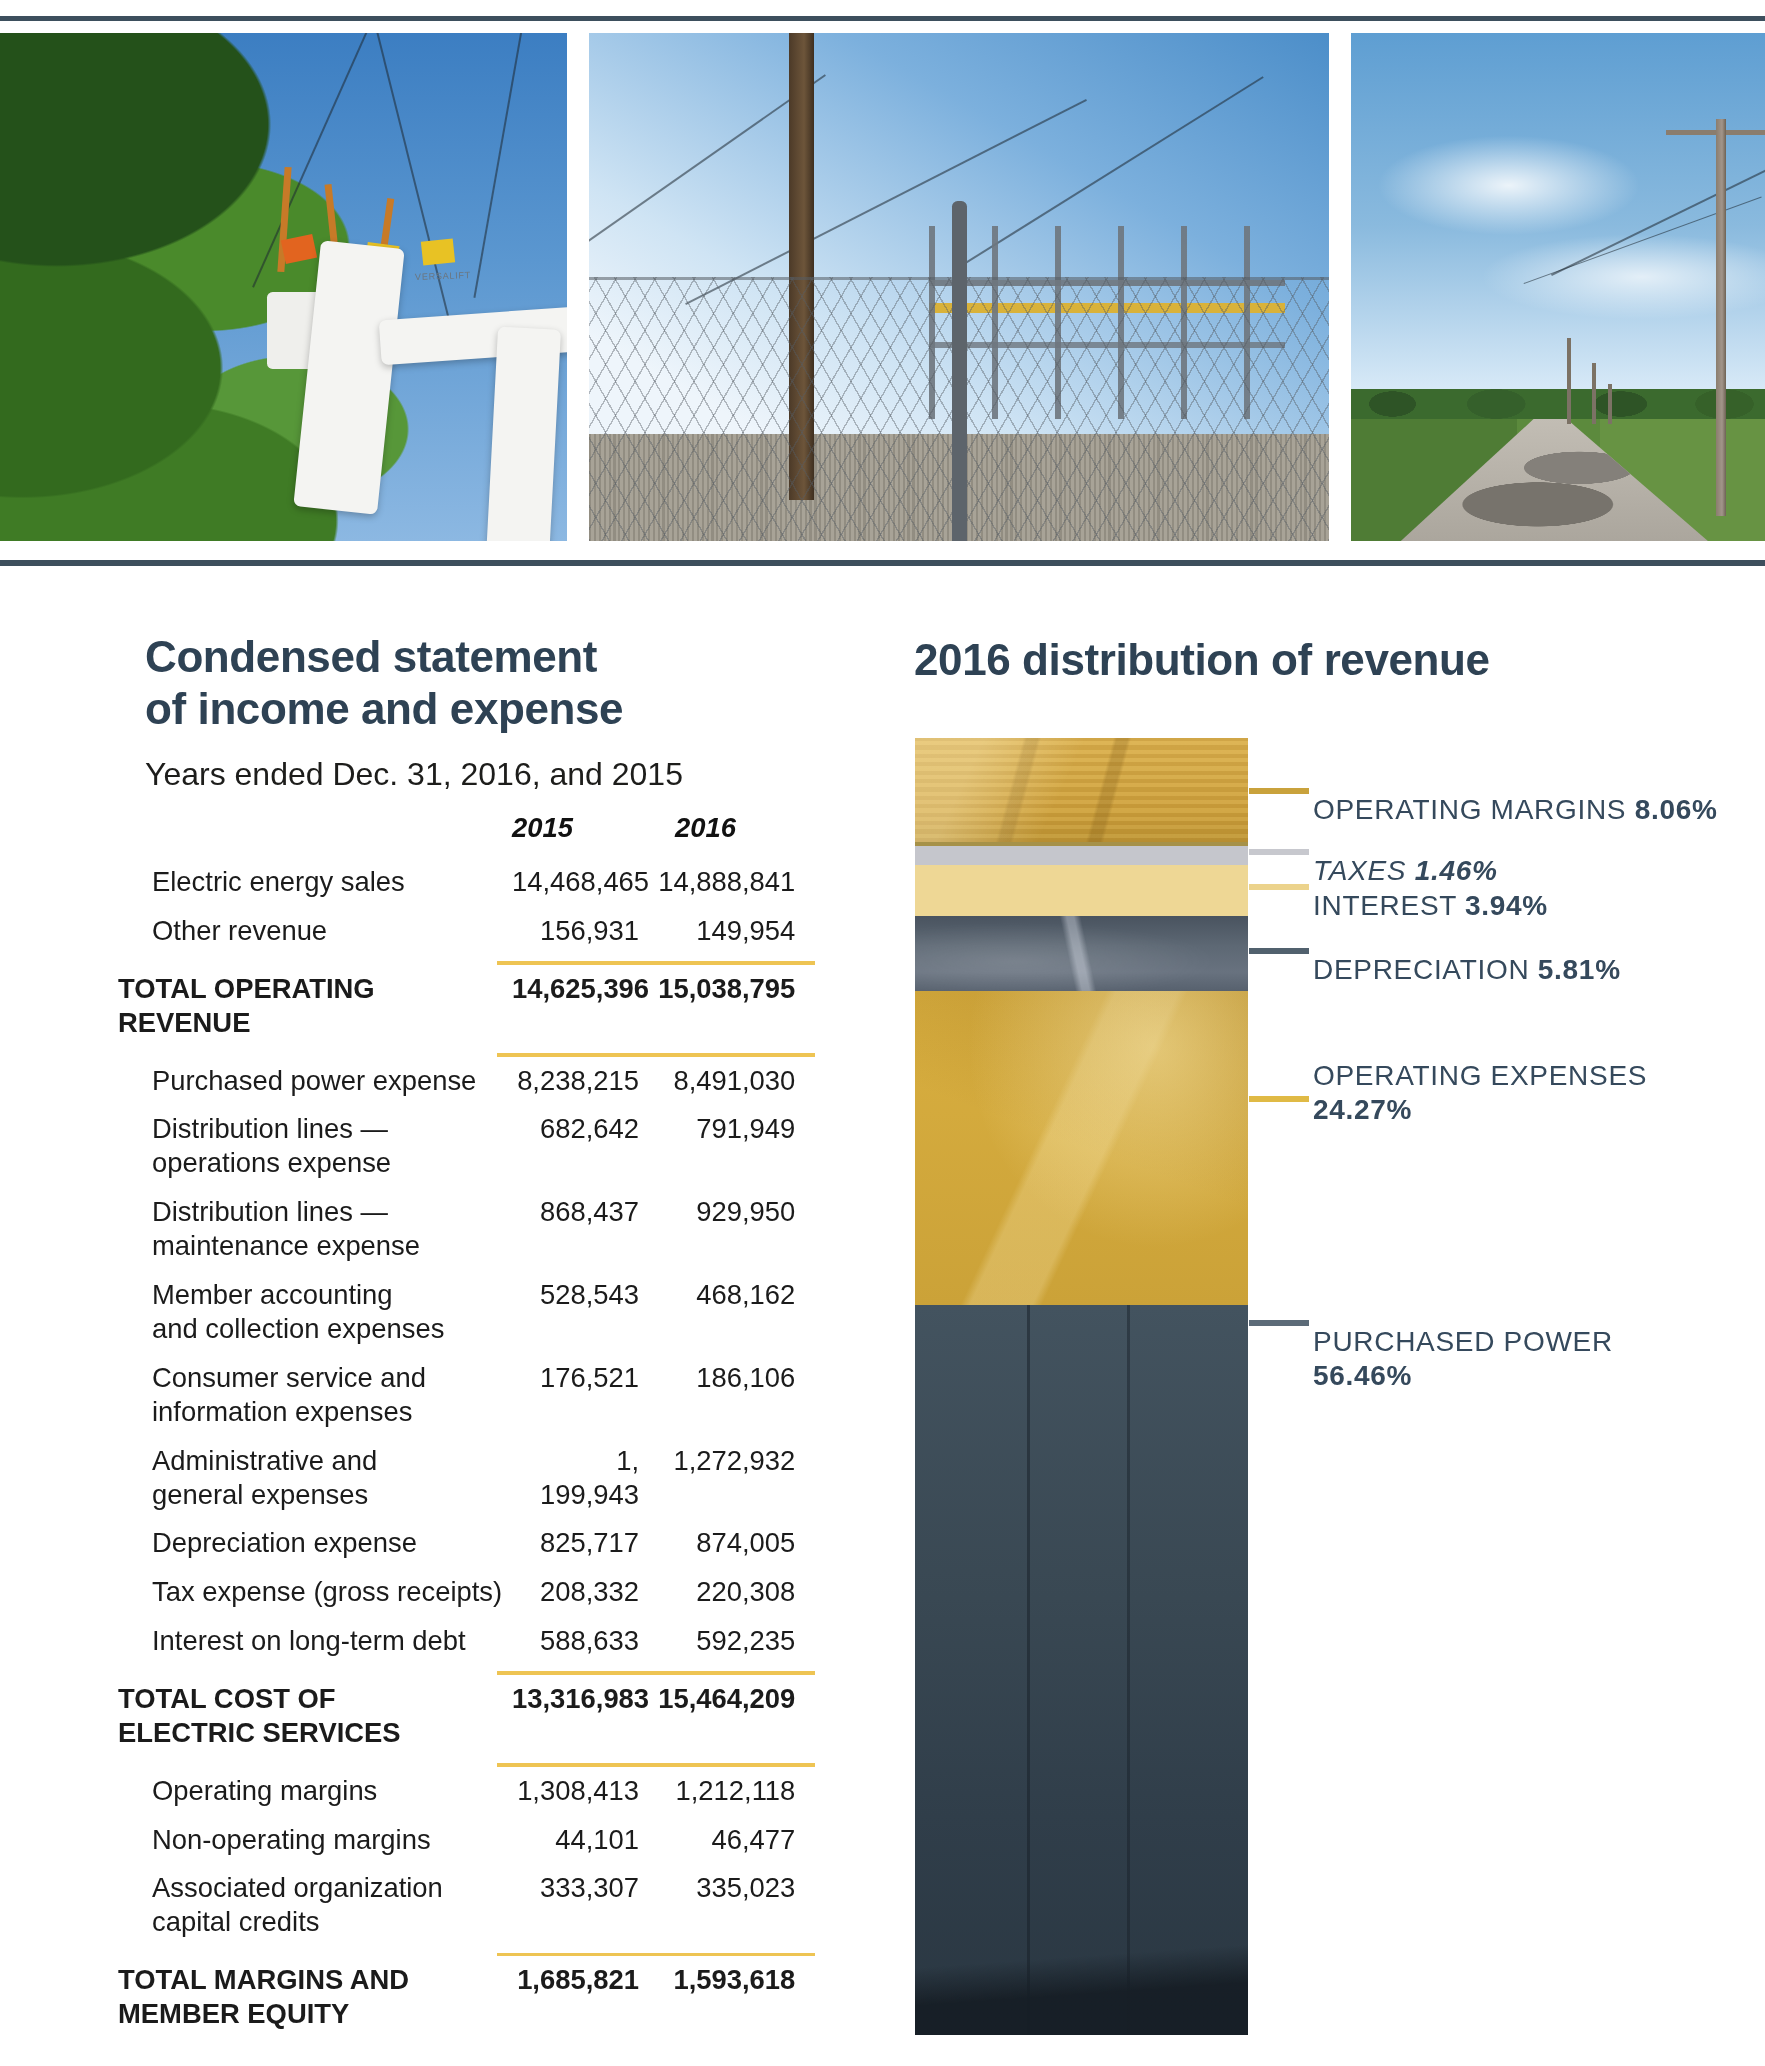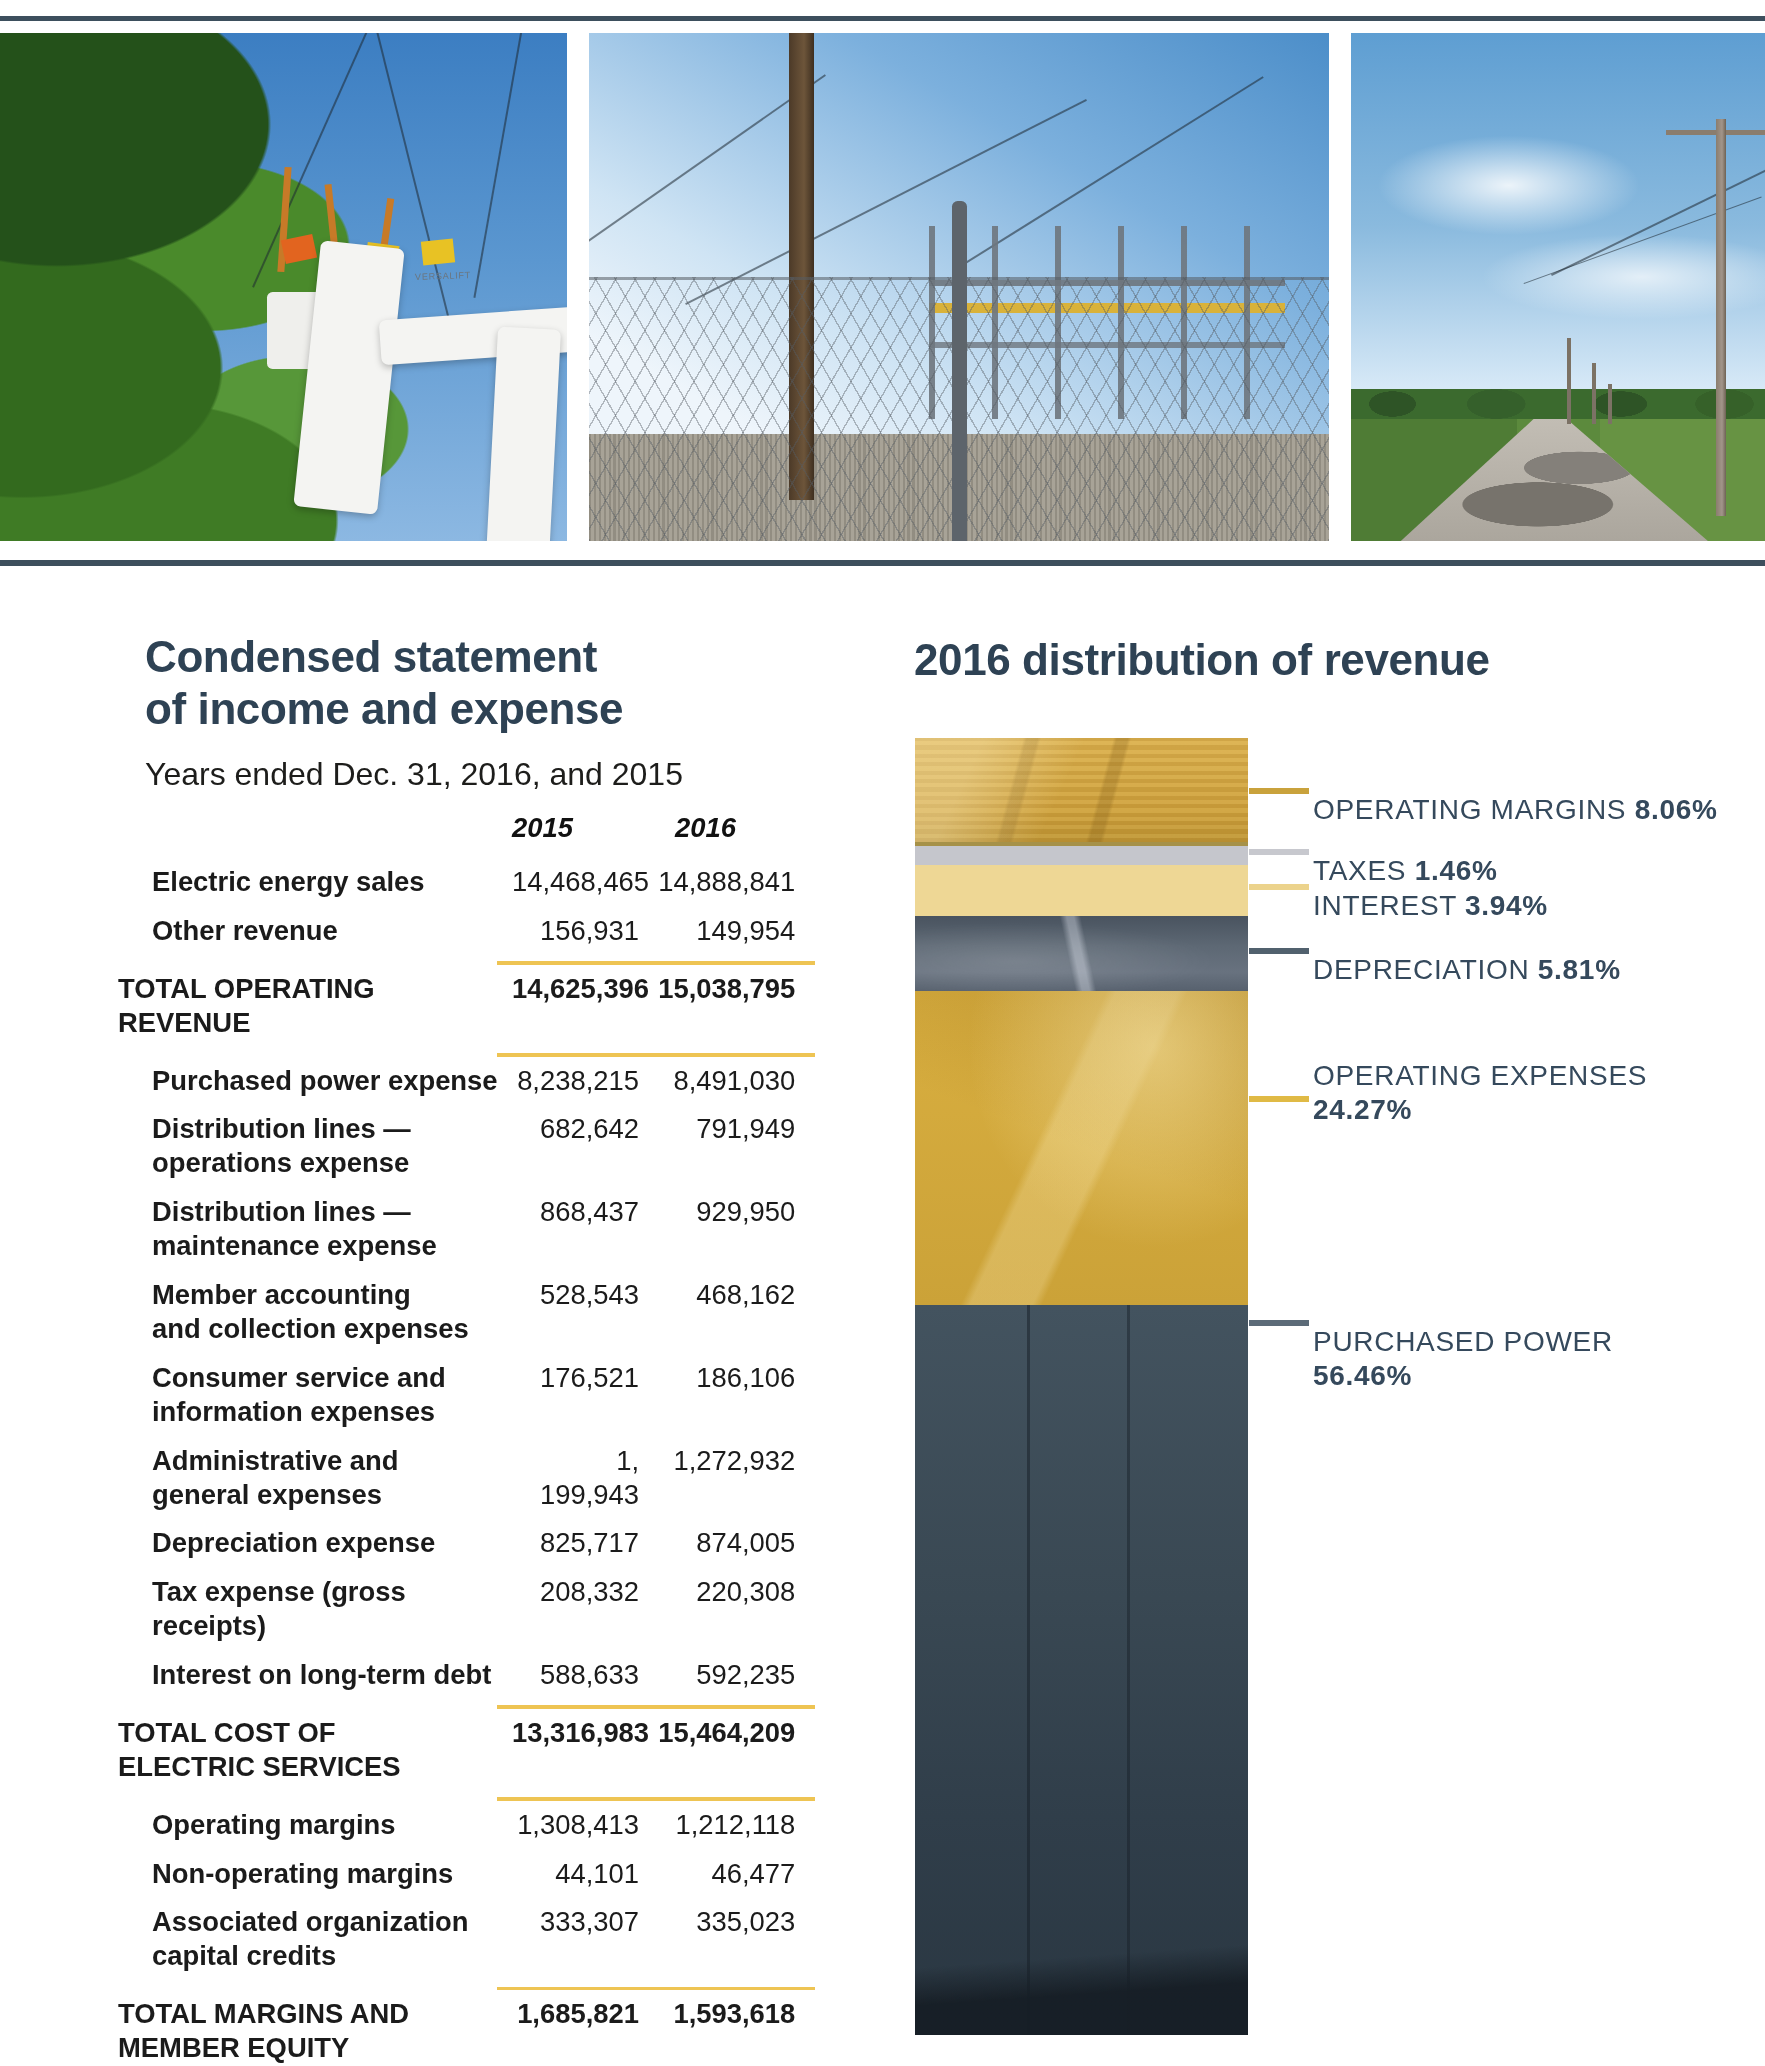--- a/index.html
+++ b/index.html
@@ -85,21 +85,21 @@
   
   #statement{position:absolute;left:118px;top:631px;width:697px;color:#1b1b1b;}
   #statement h1{margin:0 0 0 27px;font-size:44px;line-height:52px;font-weight:bold;
      color:#2e4254;letter-spacing:-0.4px;}
   #statement .subtitle{margin:21px 0 0 27px;font-size:32px;color:#1d1d1b;}
   #stable{margin-top:19px;}
   .srow,#stable-header{display:grid;grid-template-columns:394px 127px 176px;align-items:start;}
   #stable-header{margin-bottom:21px;}
   #stable-header .hcell{font-size:27.4px;font-weight:bold;font-style:italic;text-align:right;padding-right:79px;color:#111;}
   .srow{margin-bottom:14.8px;}
-  .srow .lbl{font-size:27.4px;line-height:34px;padding-left:34px;font-weight:bold;}
+  .srow .lbl{font-size:27.4px;line-height:34px;padding-left:34px;}
   .srow .lbl span{display:block;}
   .srow .num{font-size:27.4px;line-height:34px;text-align:right;}
   .srow .num.c2{padding-right:19.7px;}
   .srow.total .lbl{padding-left:0;font-weight:bold;}
   .srow.total .num{font-weight:bold;}
   .rule{height:3.5px;width:318px;margin:-1.4px 0 7px auto;background:#eec453;}
 
   
   #chart-title{position:absolute;left:914px;top:634px;margin:0;font-size:44px;line-height:52px;
      font-weight:bold;color:#2e4254;white-space:nowrap;letter-spacing:-0.4px;}
@@ -335,21 +335,21 @@
       <div class="seg" id="seg-taxes" style="height: 1.46%;"></div>
       <div class="seg" id="seg-interest" style="height: 3.94%;"></div>
       <div class="seg" id="seg-depreciation" style="height: 5.81%;"></div>
       <div class="seg" id="seg-operating-expenses" style="height: 24.27%;"></div>
       <div class="seg" id="seg-purchased-power" style="height: 56.46%;"></div>
     </div>
   <div id="chart-overlay">
       <div class="leader" style="top: 788px; background: rgb(201, 162, 60);"></div>
       <div class="clabel" style="top: 774px;"><span>OPERATING MARGINS </span><span class="pct">8.06%</span></div>
       <div class="leader" style="top: 849px; background: rgb(199, 200, 206);"></div>
-      <div class="clabel" style="top: 835px;"><span>TAXES </span><span class="pct">1.46%</span></div>
+      <div class="clabel" style="top: 835px; font-style: italic;"><span>TAXES </span><span class="pct">1.46%</span></div>
       <div class="leader" style="top: 884px; background: rgb(236, 211, 140);"></div>
       <div class="clabel" style="top: 870px;"><span>INTEREST </span><span class="pct">3.94%</span></div>
       <div class="leader" style="top: 948px; background: rgb(81, 97, 110);"></div>
       <div class="clabel" style="top: 934px;"><span>DEPRECIATION </span><span class="pct">5.81%</span></div>
       <div class="leader" style="top: 1096px; background: rgb(224, 186, 69);"></div>
       <div class="clabel" style="top: 1040px;"><span>OPERATING EXPENSES</span><span class="pct block">24.27%</span></div>
       <div class="leader" style="top: 1320px; background: rgb(92, 107, 120);"></div>
       <div class="clabel" style="top: 1306px;"><span>PURCHASED POWER</span><span class="pct block">56.46%</span></div>
     </div>
 

